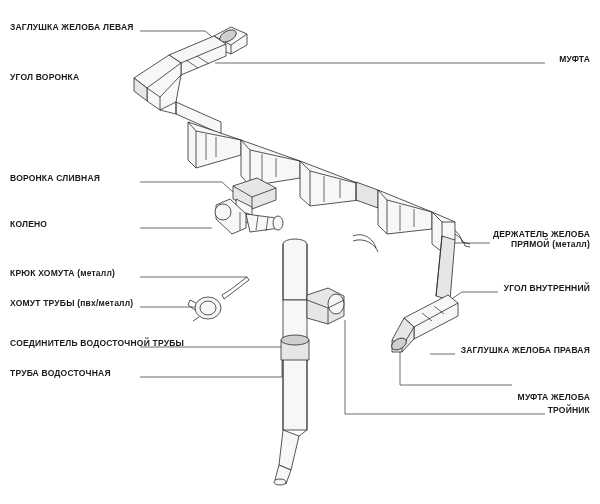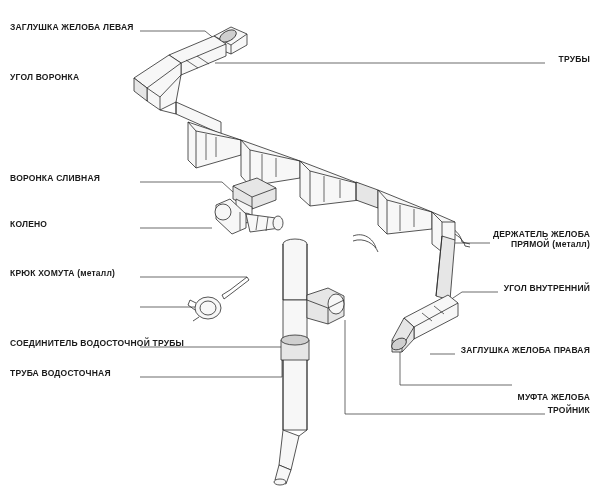--- a/index.html
+++ b/index.html
@@ -231,24 +231,25 @@
       <path class="ln" d="M196 303 L190 300 L188 305 L195 310"></path>
       <path class="ln" d="M199 317 L193 321"></path>
     </g>
   </svg>
 
   <div class="label" style="left:10px; top:22px;">ЗАГЛУШКА ЖЕЛОБА ЛЕВАЯ</div>
   <div class="label" style="left:10px; top:72px;">УГОЛ ВОРОНКА</div>
   <div class="label" style="left:10px; top:173px;">ВОРОНКА СЛИВНАЯ</div>
   <div class="label" style="left:10px; top:219px;">КОЛЕНО</div>
   <div class="label" style="left:10px; top:268px;">КРЮК ХОМУТА (металл)</div>
+  <div class="label" style="left:10px; top:298px;">ХОМУТ ТРУБЫ (пвх/металл)</div>
   <div class="label" style="left:10px; top:338px;">СОЕДИНИТЕЛЬ ВОДОСТОЧНОЙ ТРУБЫ</div>
   <div class="label" style="left:10px; top:368px;text-align:center;">ТРУБА ВОДОСТОЧНАЯ</div>
 
-  <div class="label right" style="right:10px; top:54px;">ТРУБЫ</div>
+  <div class="label right" style="right:10px; top:54px;">МУФТА</div>
   <div class="label right" style="right:10px; top:229px;text-align:right;">ДЕРЖАТЕЛЬ ЖЕЛОБА
 ПРЯМОЙ (металл)</div>
   <div class="label right" style="right:10px; top:283px;">УГОЛ ВНУТРЕННИЙ</div>
   <div class="label right" style="right:10px; top:345px;">ЗАГЛУШКА ЖЕЛОБА ПРАВАЯ</div>
   <div class="label right" style="right:10px; top:392px;">МУФТА ЖЕЛОБА</div>
   <div class="label right" style="right:10px; top:405px;">ТРОЙНИК</div>
 
 </div>
 
 </body></html>

